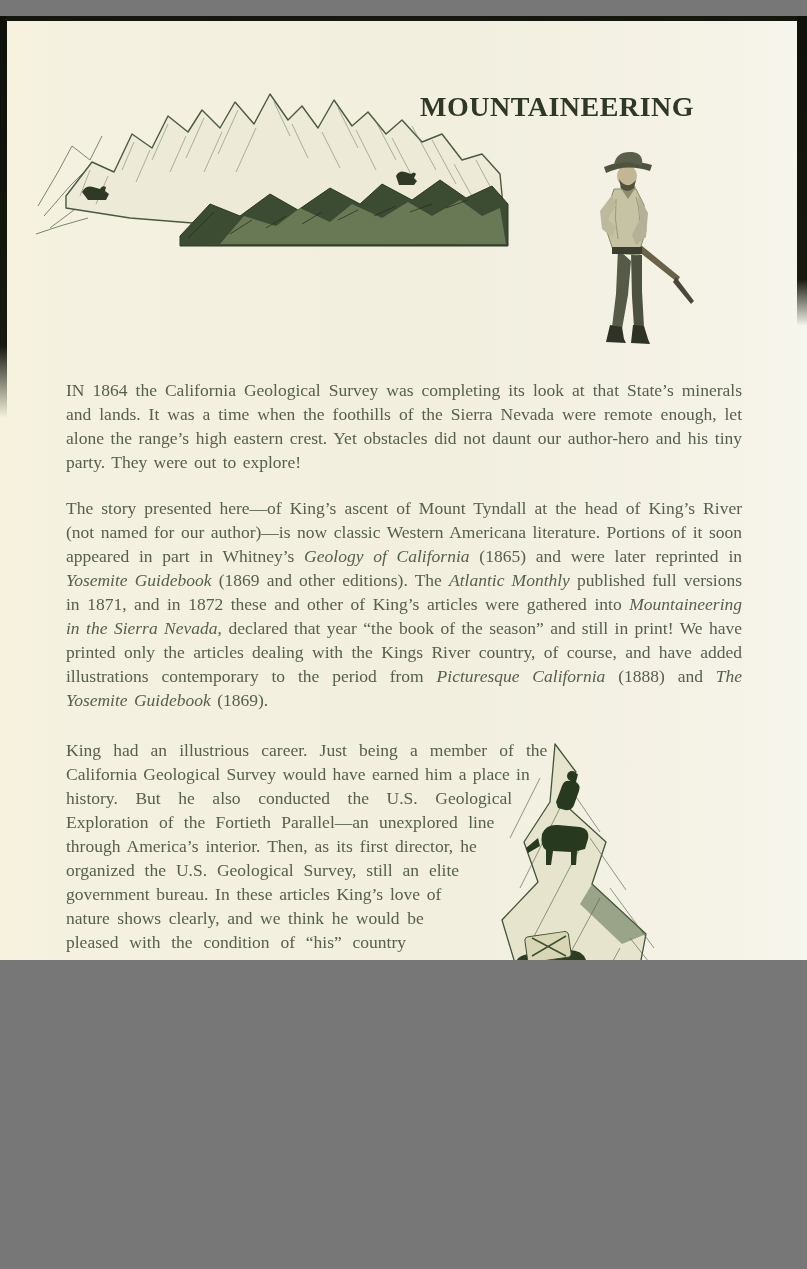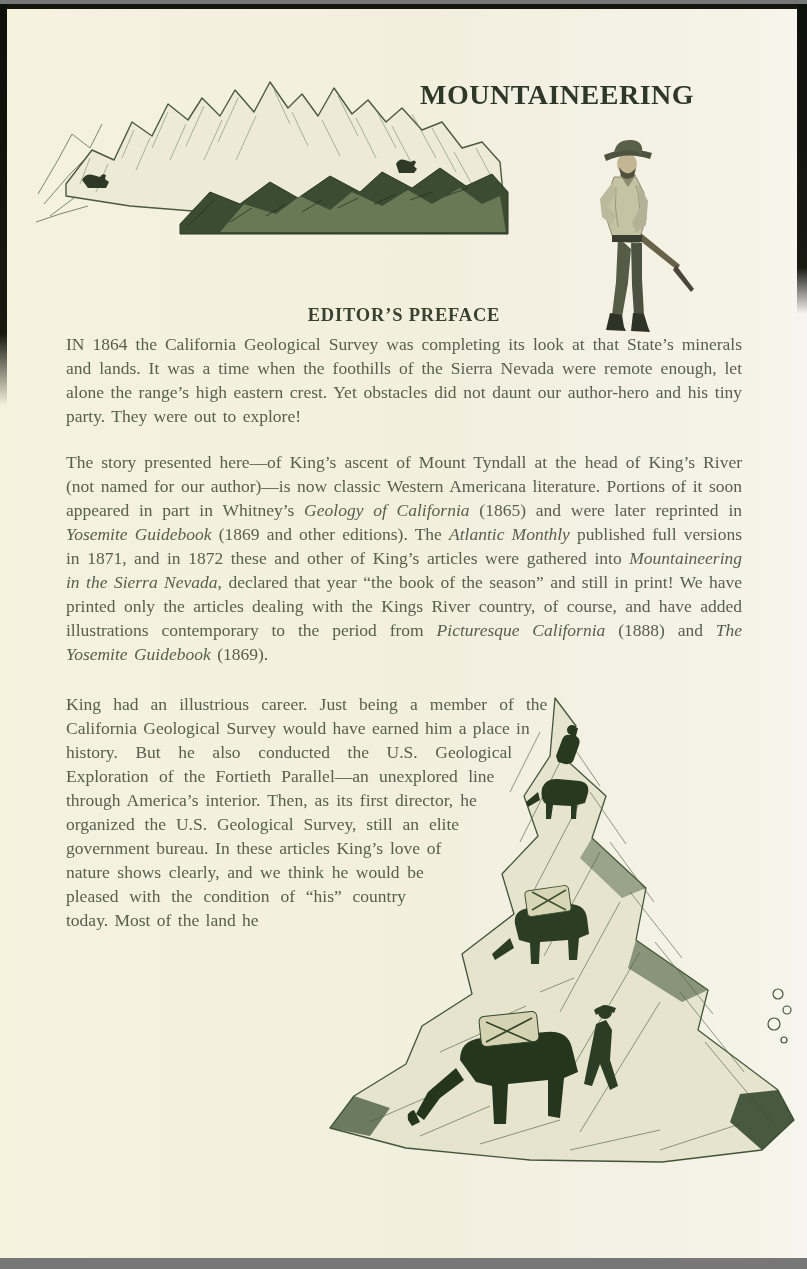--- a/index.html
+++ b/index.html
@@ -1,19 +1,19 @@
 <!DOCTYPE html>
 <html><head>
 <meta charset="utf-8">
 <style>
   html,body{margin:0;padding:0;background:#777;}
   .page{
     position:relative;
-    width:807px;height:1254px;
-    margin:4px auto;
+    width:807px;height:944px;
+    margin:16px auto;
     background:linear-gradient(90deg,#f6f2dd 0%,#f4f1e1 10%,#f2efdf 55%,#f5f3e7 92%,#f7f6ee 100%);
     overflow:hidden;
     font-family:"Liberation Serif","DejaVu Serif",serif;
   }
   .edge{position:absolute;background:#15170e;}
   .edge-top{top:0;left:0;width:807px;height:5px;}
   .edge-left{top:0;left:0;width:7px;height:402px;
     background:linear-gradient(#0e100a 0%,#181a10 82%,rgba(22,24,14,0) 100%);}
   .edge-right{top:0;right:0;width:10px;height:310px;
     background:linear-gradient(#0e100a 0%,#181a10 85%,rgba(22,24,14,0) 100%);}
@@ -25,21 +25,21 @@
   .title-block h1{
     margin:0;font-size:28px;font-weight:bold;letter-spacing:.5px;line-height:1.05;}
   .subtitle{font-size:16px;font-weight:bold;margin-top:3px;letter-spacing:.2px;}
   .byline{font-size:16px;font-weight:bold;margin-top:4px;}
 
   .preface-heading{
     position:absolute;left:66px;top:301px;width:676px;margin:0;
     text-align:center;font-size:18.5px;font-weight:bold;letter-spacing:.8px;
     color:#39422f;}
 
-  .content{position:absolute;left:66px;top:328px;width:676px;
+  .content{position:absolute;left:66px;top:362px;width:676px;
     color:#57604c;font-size:17.5px;line-height:24px;}
   .content p{margin:0;text-align:justify;word-spacing:2px;}
   .para-1{margin-bottom:22px !important;}
   .para-2{margin-bottom:26px !important;}
   .content i{}
 
   .para3-block{width:734px;}
   .mule-float{
     float:right;width:490px;height:478px;
     shape-outside:polygon(265px 0px,490px 0px,490px 478px,0px 478px,0px 360px);
@@ -96,21 +96,20 @@
       <path d="M62 46 L72 64 L70 88 L60 96 L56 86 L64 70 Z" fill="#b5b196"></path>
       <rect x="36" y="98" width="30" height="7" fill="#3a3e30"></rect>
       <path d="M44 38 L52 50 L60 38 L52 34 Z" fill="#8e8a6d"></path>
       <ellipse cx="51" cy="27" rx="10" ry="11" fill="#c2b694"></ellipse>
       <path d="M43 30 q8 12 17 1 l-2 8 q-7 6 -13 0 z" fill="#50503c"></path>
       <path d="M28 18 Q50 8 76 16 L74 22 Q50 14 30 24 Z" fill="#4e5340"></path>
       <path d="M38 16 Q40 2 56 3 Q68 4 66 17 Q52 10 38 16 Z" fill="#5a5f4a"></path>
     </g>
   </svg>
 
-  <h2 class="preface-heading">EDITOR’S PREFACE</h2>
 
   <main class="content">
     <p class="para-1"><span>IN 1864 the California Geological Survey was completing its look at that State’s minerals and lands. It was a time when the foothills of the Sierra Nevada were remote enough, let alone the range’s high eastern crest. Yet obstacles did not daunt our author-hero and his tiny party. They were out to explore!</span></p>
     <p class="para-2"><span>The story presented here—of King’s ascent of Mount Tyndall at the head of King’s River (not named for our author)—is now classic Western Americana literature. Portions of it soon appeared in part in Whitney’s </span><i>Geology of California</i><span> (1865) and were later reprinted in </span><i>Yosemite Guidebook</i><span> (1869 and other editions). The </span><i>Atlantic Monthly</i><span> published full versions in 1871, and in 1872 these and other of King’s articles were gathered into </span><i>Mountaineering in the Sierra Nevada</i><span>, declared that year “the book of the season” and still in print! We have printed only the articles dealing with the Kings River country, of course, and have added illustrations contemporary to the period from </span><i>Picturesque California</i><span> (1888) and </span><i>The Yosemite Guidebook</i><span> (1869).</span></p>
 
     <div class="para3-block">
       <div class="mule-float">
 
         <svg viewBox="0 0 490 478" aria-hidden="true">
           <path d="M245 6 L266 34 L252 64 L296 104 L282 146 L336 196 L326 248 L398 298 L388 338 L468 398 L484 428 L452 458 L352 470 L220 468 L96 456 L20 436 L44 404 L96 372 L112 334 L162 302 L152 262 L204 222 L192 182 L228 144 L214 104 L240 64 Z" fill="#e7e4cd" stroke="#415539" stroke-width="1.3" stroke-linejoin="round"></path>

